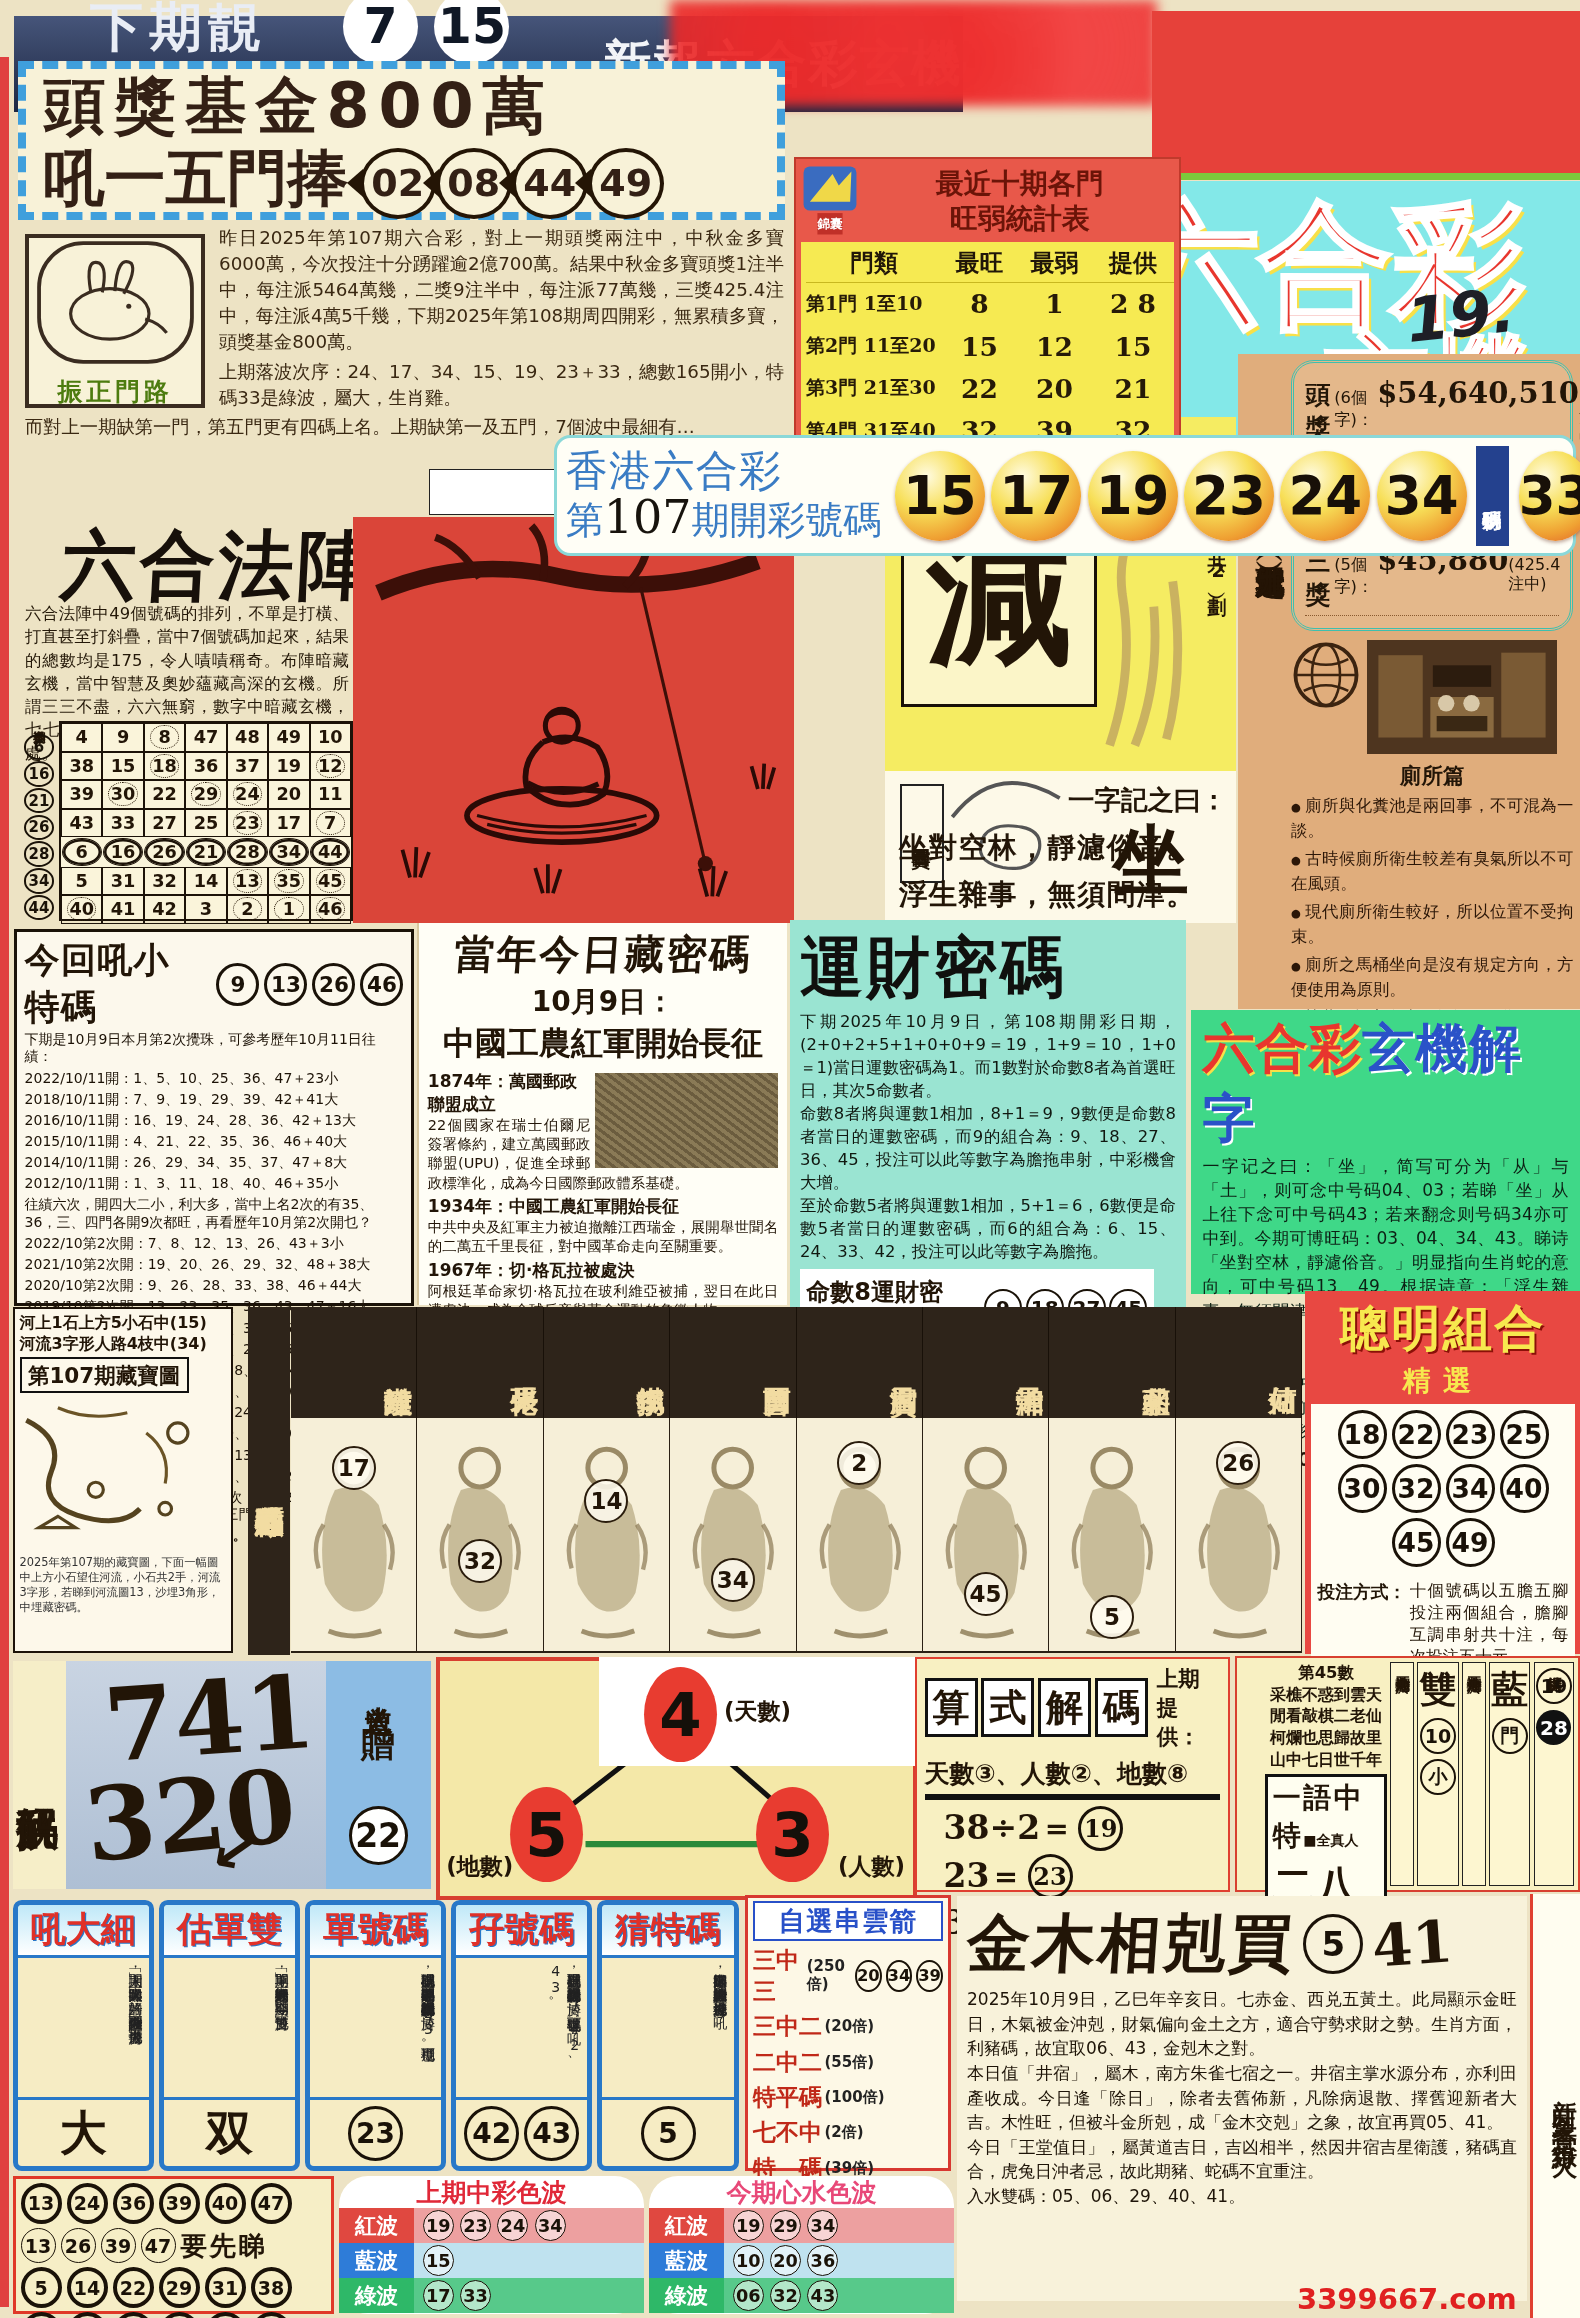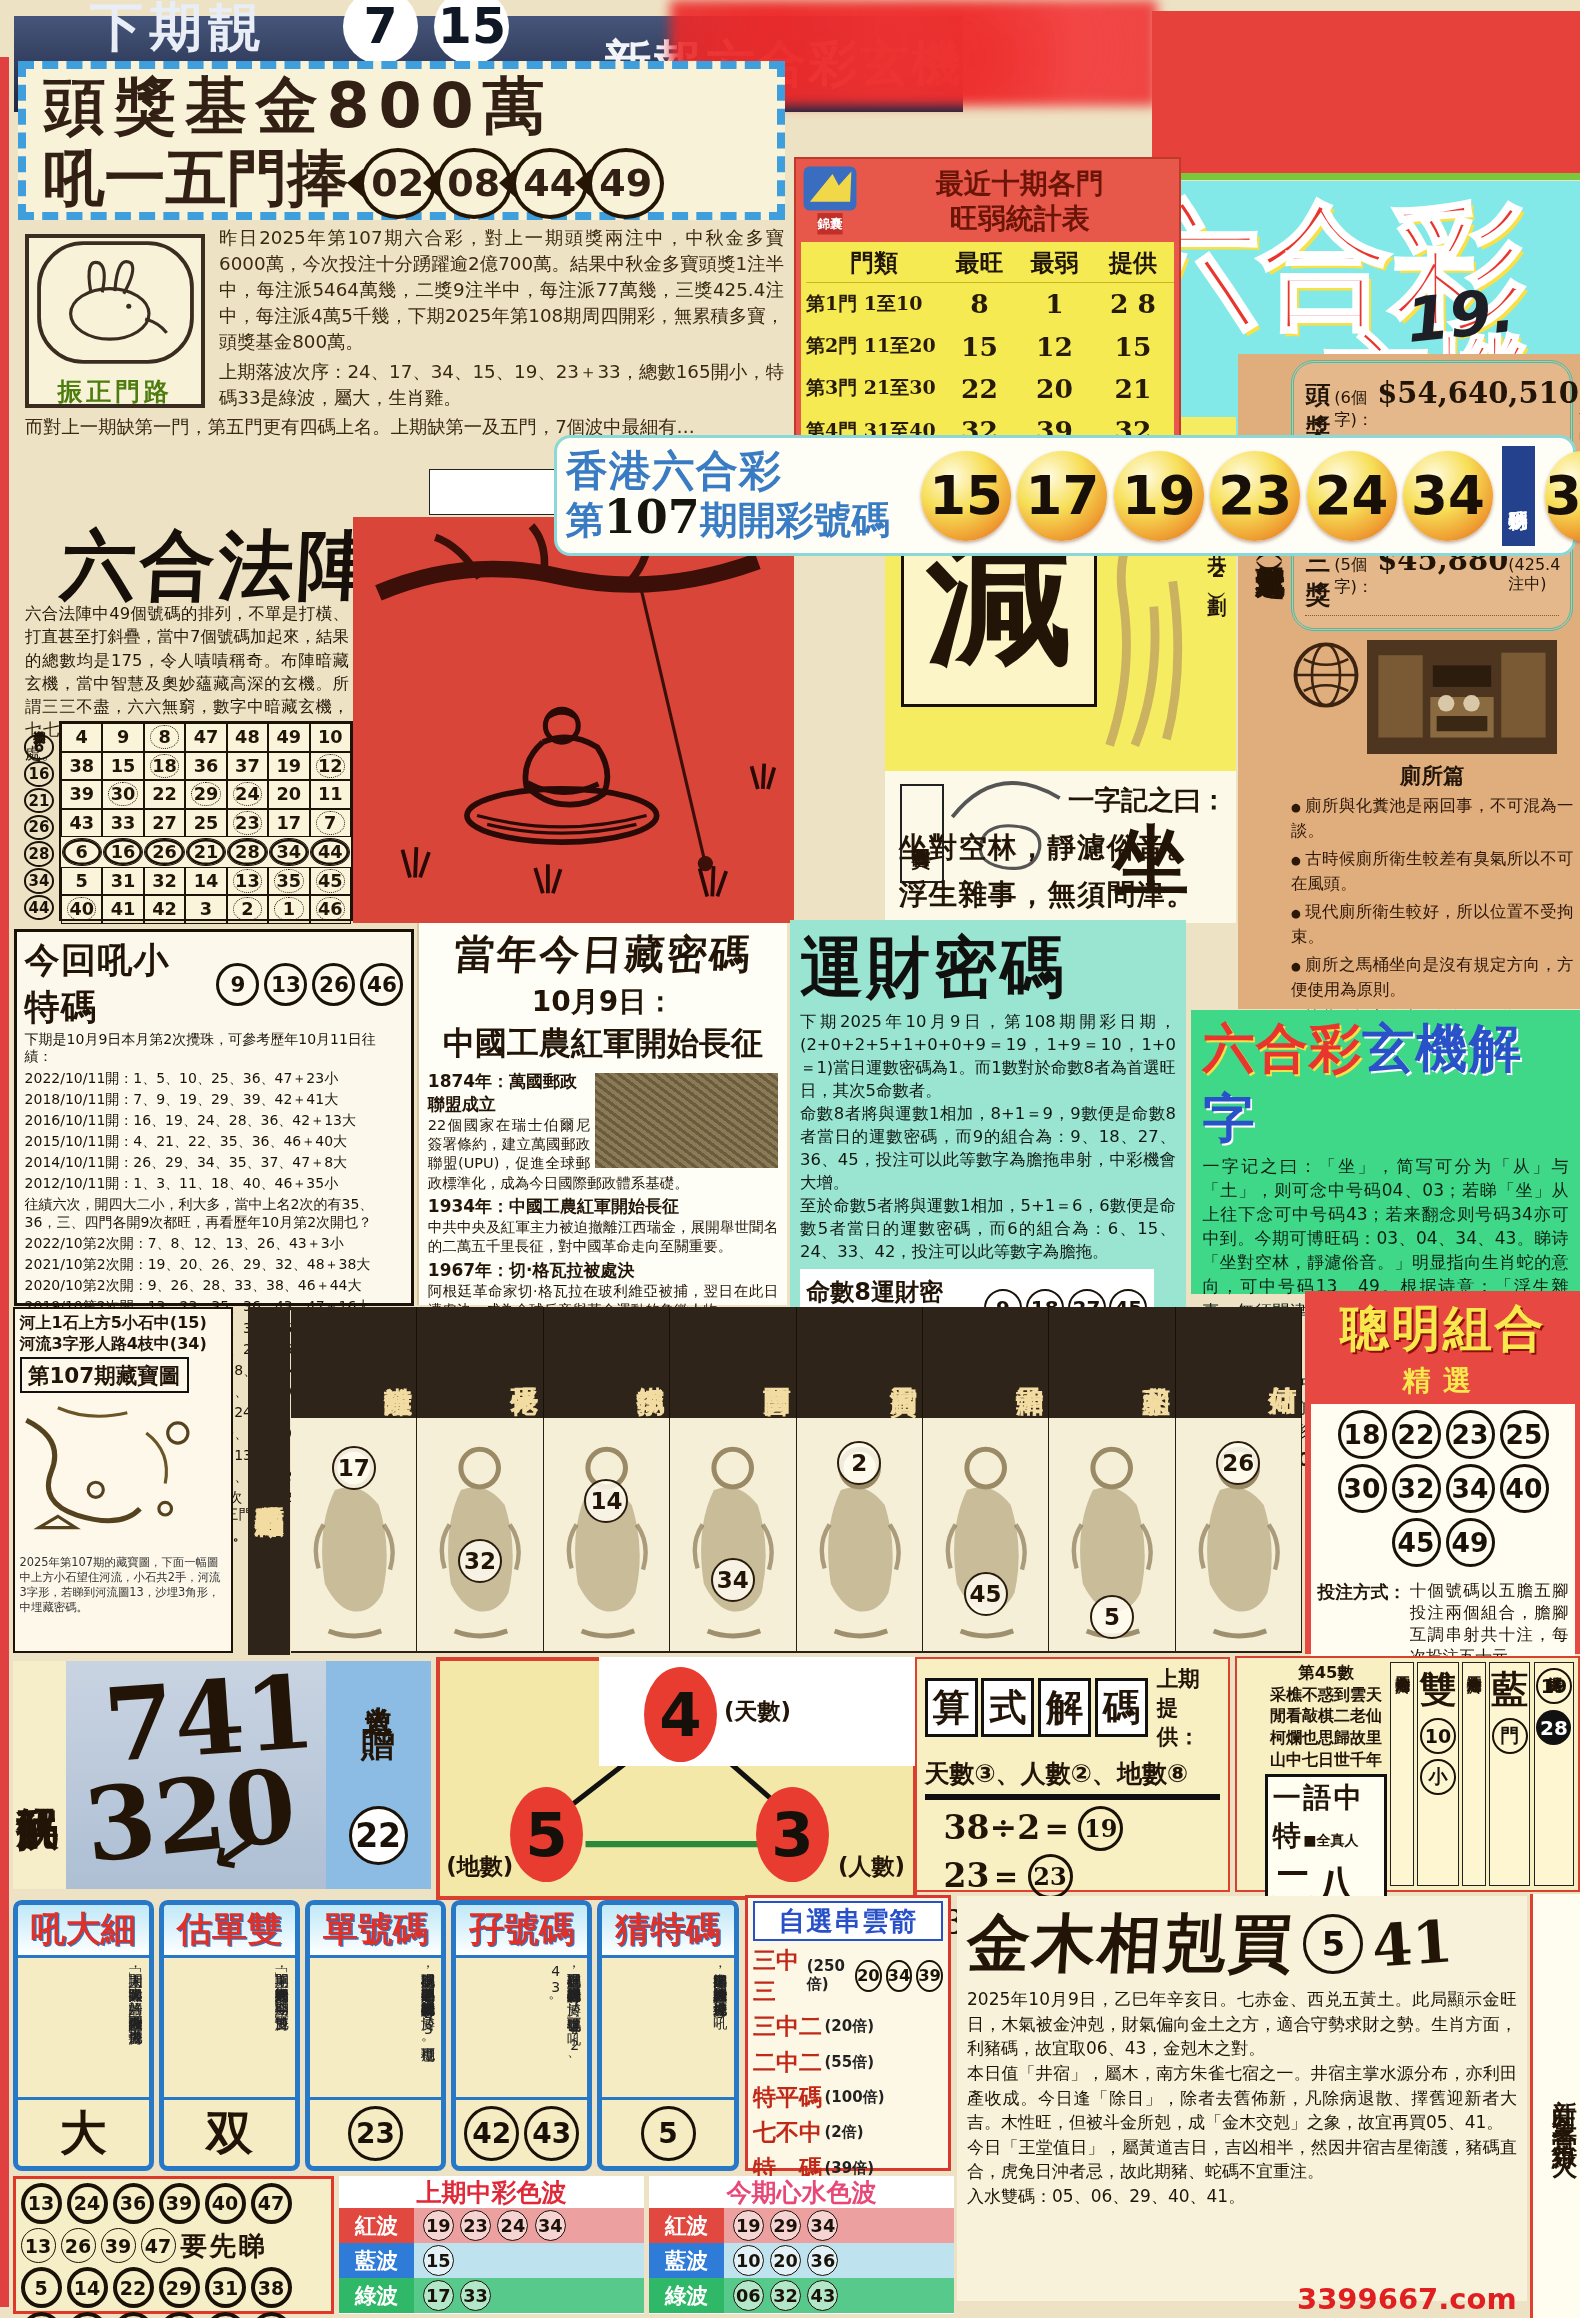--- a/index.html
+++ b/index.html
@@ -53,21 +53,21 @@
   #strength .head{display:flex;align-items:center;}
   #strength .logo{width:58px;height:73px;margin-right:6.3px;flex:0 0 auto;}
   #strength .ttl{font-size:28px;font-weight:900;color:#6b1408;line-height:1.25;text-align:center;flex:1;}
   #strength .tbl{background:#f6ea52;margin-top:5px;padding:2.5px 5px;}
   #strength .hrow,#strength .srow{display:grid;grid-template-columns:136px 75px 75px 82px;align-items:center;}
   #strength .hrow span{font-size:24px;font-weight:900;color:#201608;text-align:center;border-bottom:1.9px solid #c8b820;padding:2.5px 0;}
   #strength .srow span{font-size:26.5px;font-weight:bold;font-family:"DejaVu Serif",serif;color:#261a08;text-align:center;padding:5.7px 0;}
   #strength .srow .gate{font-size:19px;font-weight:900;text-align:left;}
   
   #resultbar{left:554px;top:435px;width:1022px;height:121px;background:#fffef6;border:3.8px solid #8ad8d8;border-radius:16.4px;display:flex;align-items:center;z-index:4;padding:0 8.8px;}
-  #resultbar .rt{color:#3a7cc4;font-weight:700;line-height:1.08;margin-right:28px;white-space:nowrap;}
+  #resultbar .rt{color:#3a7cc4;font-weight:400;line-height:1.08;margin-right:10px;white-space:nowrap;}
   #resultbar .rt .l1{font-size:42px;letter-spacing:1.3px;}
   #resultbar .rt .l2{font-size:38px;}
   #resultbar .rt .issue{color:#17130d;font-size:46px;font-family:"DejaVu Serif",serif;}
   #resultbar .ball{width:90px;height:90px;font-size:53px;margin:0 3.2px;}
   #speclab{width:33px;height:100px;background:#24418e;color:#fff;font-size:19px;font-weight:bold;display:flex;align-items:center;justify-content:center;margin:0 6.3px;}
   
   #fengshui{left:1238px;top:354px;width:343px;height:655px;background:#e0ad7c;padding:6.3px 7.6px 6.3px 53px;}
   #fs-title{position:absolute;left:3.8px;top:190px;width:47px;height:442px;font-size:29px;font-weight:900;color:#241405;line-height:1.25;}
   #prizebox{border:3.2px double #3fbfae;border-radius:23px;background:rgba(255,248,230,.15);padding:8.8px 11.4px;margin-bottom:8.8px;}
   .prow{display:flex;align-items:baseline;margin:3.8px 0;border-bottom:1.3px dotted #8a5a30;padding-bottom:3.8px;}
@@ -228,21 +228,21 @@
   
   #sidestrip{left:1530px;top:1894px;width:51px;height:425px;background:#fffdf0;border-left:3.2px solid #e04030;display:flex;justify-content:center;padding-top:8.8px;font-size:25px;font-weight:bold;letter-spacing:8.8px;}
   
   #botnums{left:12.6px;top:2176px;width:321px;height:138px;background:#f6eec6;border:3.8px solid #e03828;padding:3.8px 5px;}
   #botnums .nrow{display:flex;align-items:center;gap:5px;margin-bottom:3.8px;}
   #botnums .circ{width:33px;height:33px;font-size:19px;}
   #botnums .bold .circ{border-width:4.4px;font-weight:900;}
   #botnums .thin .circ{border-width:1.9px;}
   #botnums .tx{font-size:26.5px;font-weight:900;letter-spacing:2.5px;}
   
-  .wave{position:absolute;top:2176px;width:305px;height:138px;background:#fff;}
+  .wave{position:absolute;top:2176px;width:305px;height:138px;background:#fff;border-radius:29px;}
   .wave .wt{font-size:25px;font-weight:900;text-align:center;height:32px;}
   .wrow{display:flex;height:35px;align-items:stretch;}
   .wrow .wl{width:75px;display:flex;align-items:center;justify-content:center;color:#fff;font-size:21.5px;font-weight:900;}
   .wrow .wn{flex:1;display:flex;align-items:center;gap:6.3px;padding-left:8.8px;}
   .wrow .circ{width:29px;height:29px;font-size:17.7px;border-width:1.9px;background:rgba(255,255,255,.55);}
   #watermark{left:1297px;top:2282px;font-size:29px;font-weight:900;color:#e02020;z-index:9;}
   .redline{left:0;top:57px;width:8.8px;height:2250px;background:#e04040;}
 </style>
 </head>
 <body>

